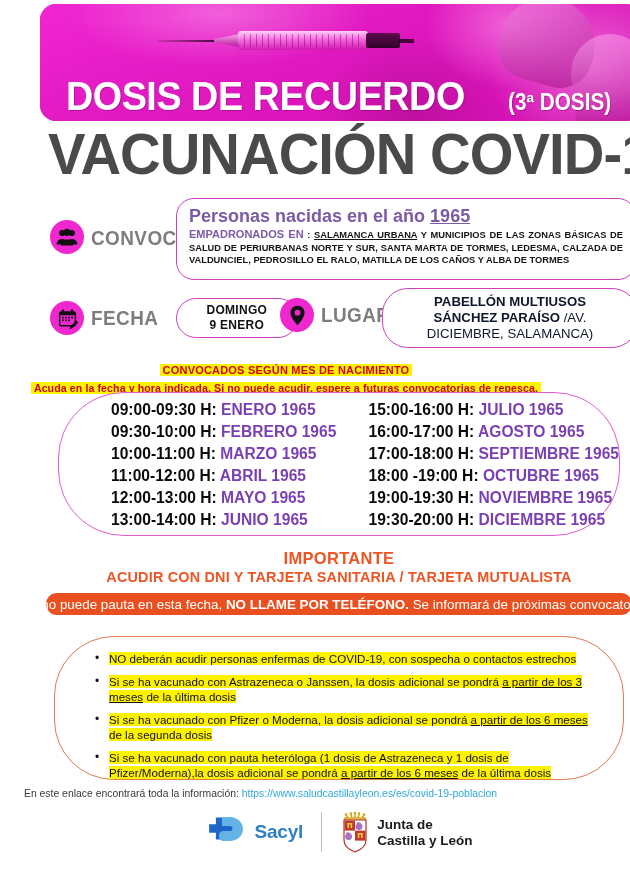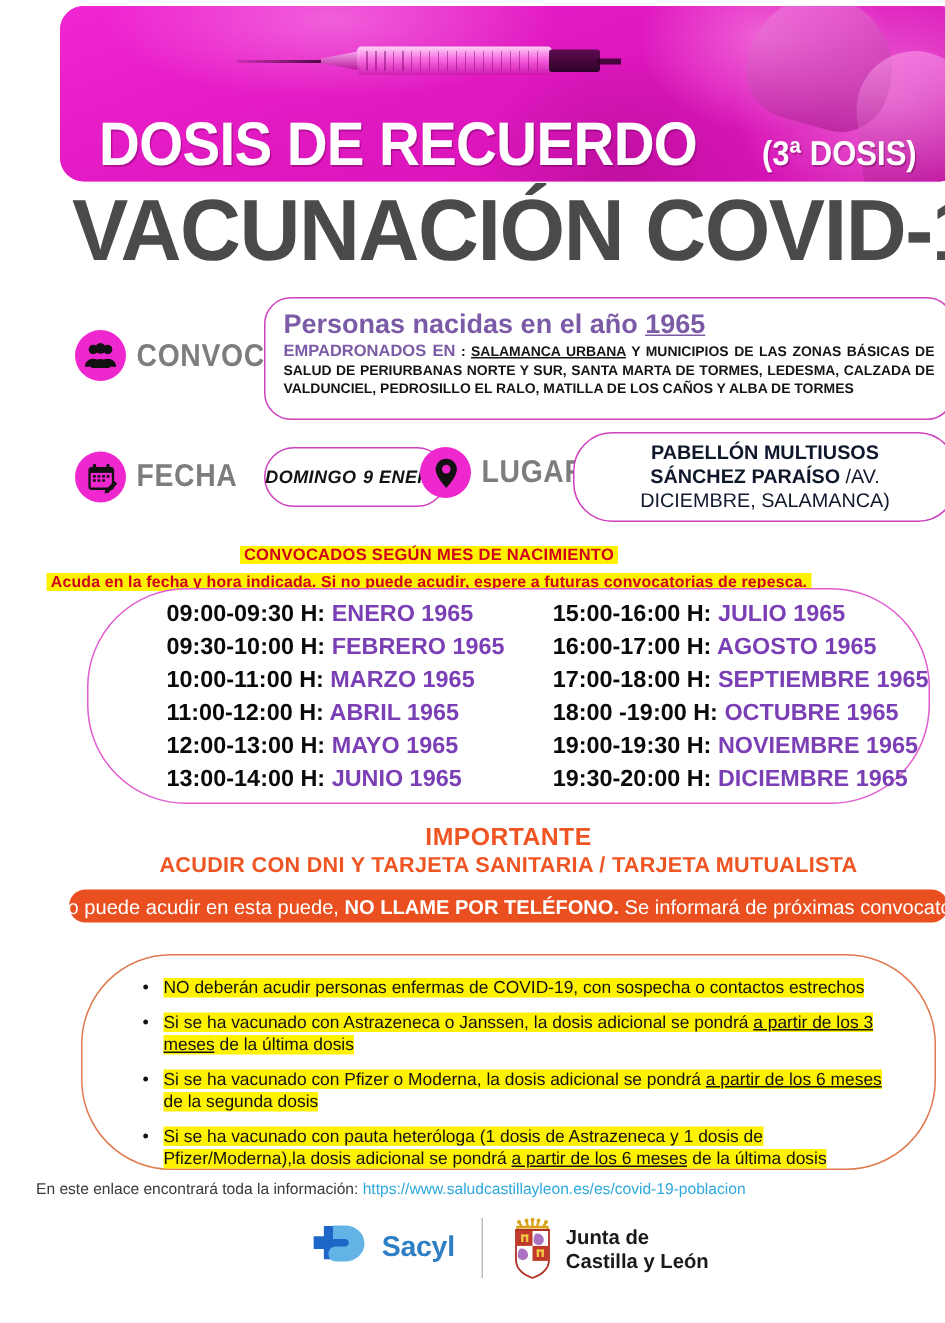--- a/index.html
+++ b/index.html
@@ -200,24 +200,23 @@
     left: 26px;
     top: 298px;
     display: flex;
     align-items: center;
   }
   .pill {
     border: 1.6px solid #cf3fbe;
     border-radius: 22px;
     background: #fff;
     display: flex;
-    flex-direction: row;
+    flex-direction: column;
     align-items: center;
-    justify-content: space-between;
-    font-style: italic;
+    justify-content: center;
   }
   .pill-fecha {
     width: 122px; height: 40px;
     margin-left: 10px;
   }
   .pill-fecha span {
     font-size: 12px; font-weight: bold; color: #111; line-height: 15px;
     letter-spacing: .3px;
   }
   .row-lugar {
@@ -523,21 +522,21 @@
       <div class="sched-row"><span>19:00-19:30 H</span><span>: </span><span class="m">NOVIEMBRE 1965</span></div>
       <div class="sched-row"><span>19:30-20:00 H</span><span>: </span><span class="m">DICIEMBRE 1965</span></div>
     </div>
   </div>
 
   <div class="importante">
     <div class="imp-title">IMPORTANTE</div>
     <div class="imp-sub">ACUDIR CON DNI Y TARJETA SANITARIA / TARJETA MUTUALISTA</div>
   </div>
   <div class="imp-banner">
-    <span><span>Si no puede acudir en esta puede, </span><b>NO LLAME POR TELÉFONO.</b><span> Se informará de próximas convocatorias</span></span>
+    <span><span>Si no puede pauta en esta fecha, </span><b>NO LLAME POR TELÉFONO.</b><span> Se informará de próximas convocatorias</span></span>
   </div>
 
   <div class="bullets-box">
     <div class="bullet">
       <div class="dot">•</div>
       <div class="txt"><span class="hl">NO deberán acudir personas enfermas de COVID-19, con sospecha o contactos estrechos</span></div>
     </div>
     <div class="bullet">
       <div class="dot">•</div>
       <div class="txt"><span class="hl">Si se ha vacunado con Astrazeneca o Janssen, la dosis adicional se pondrá </span><u class="hl">a partir de los 3 meses</u><span class="hl"> de la última dosis</span></div>

